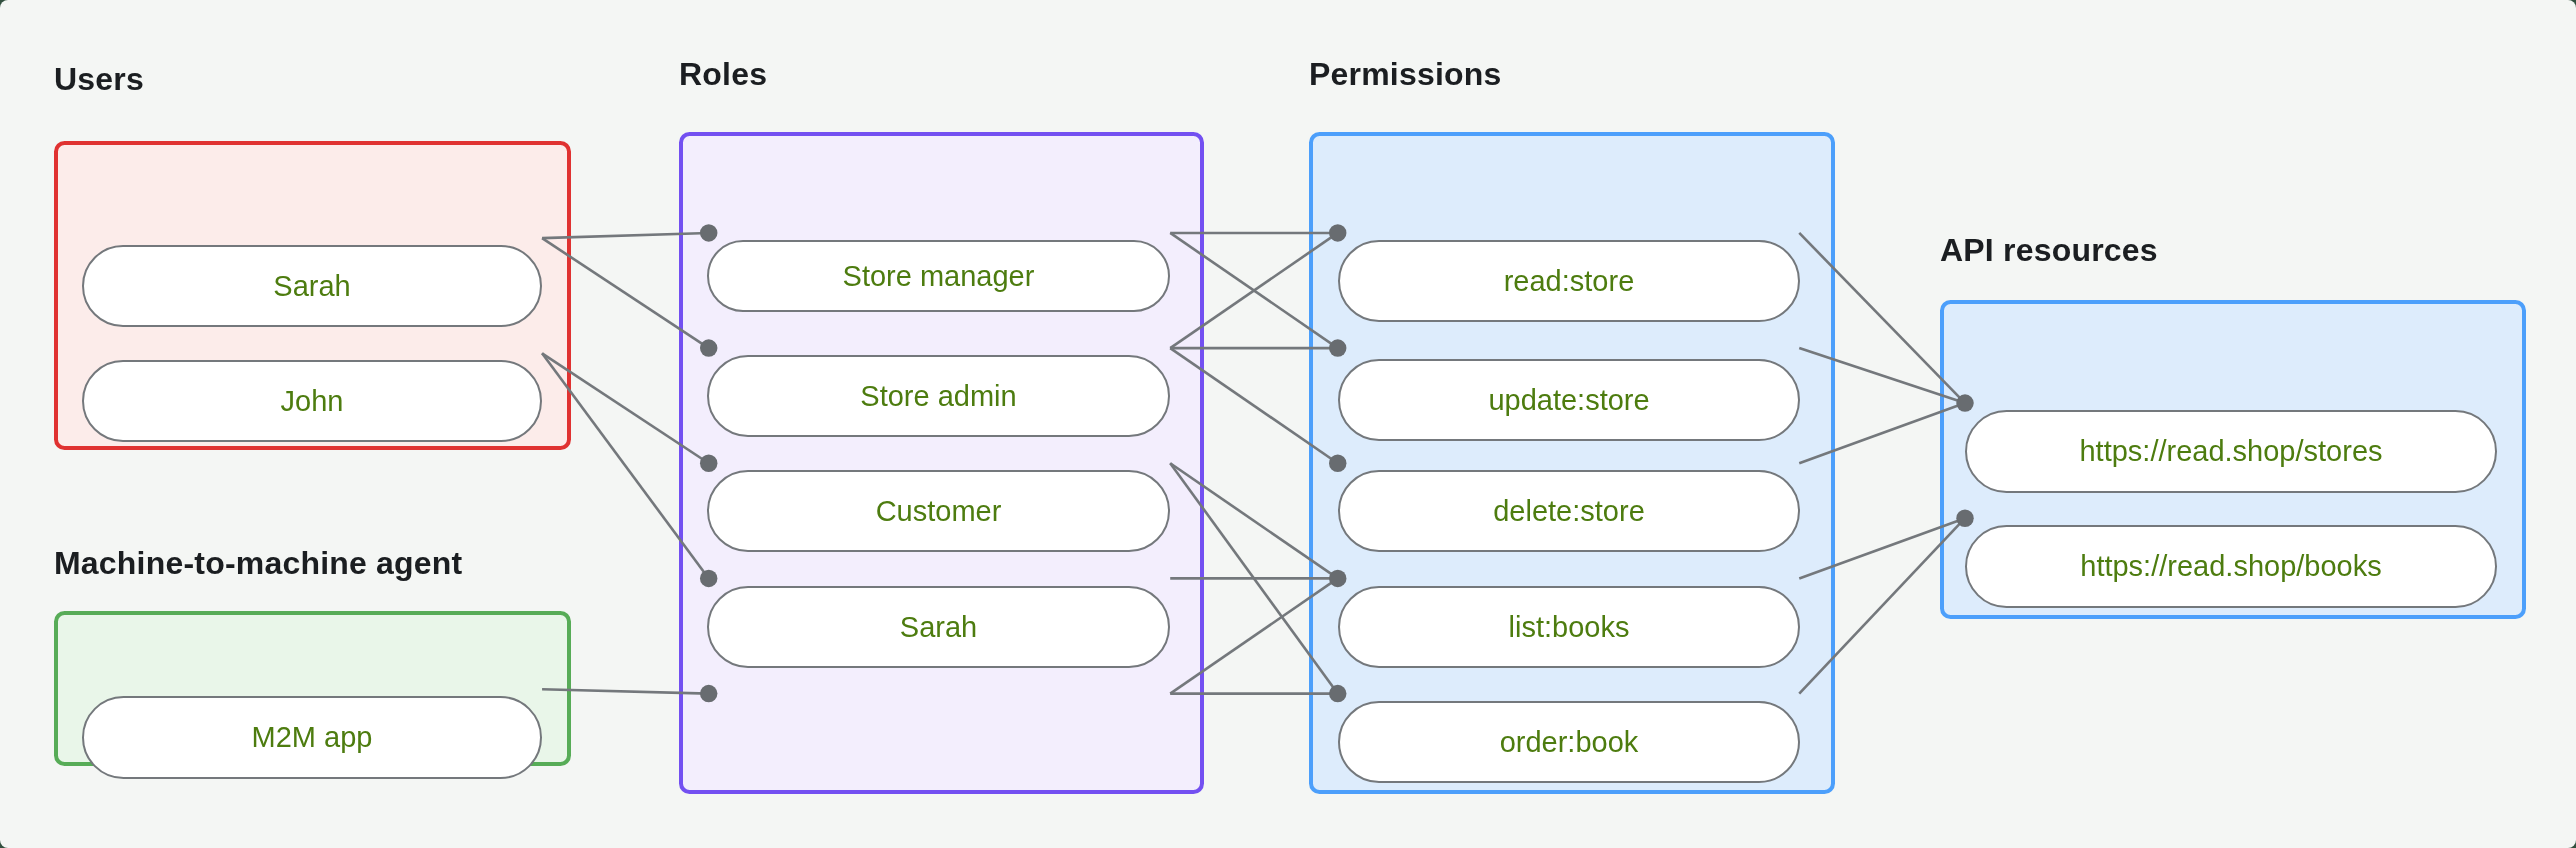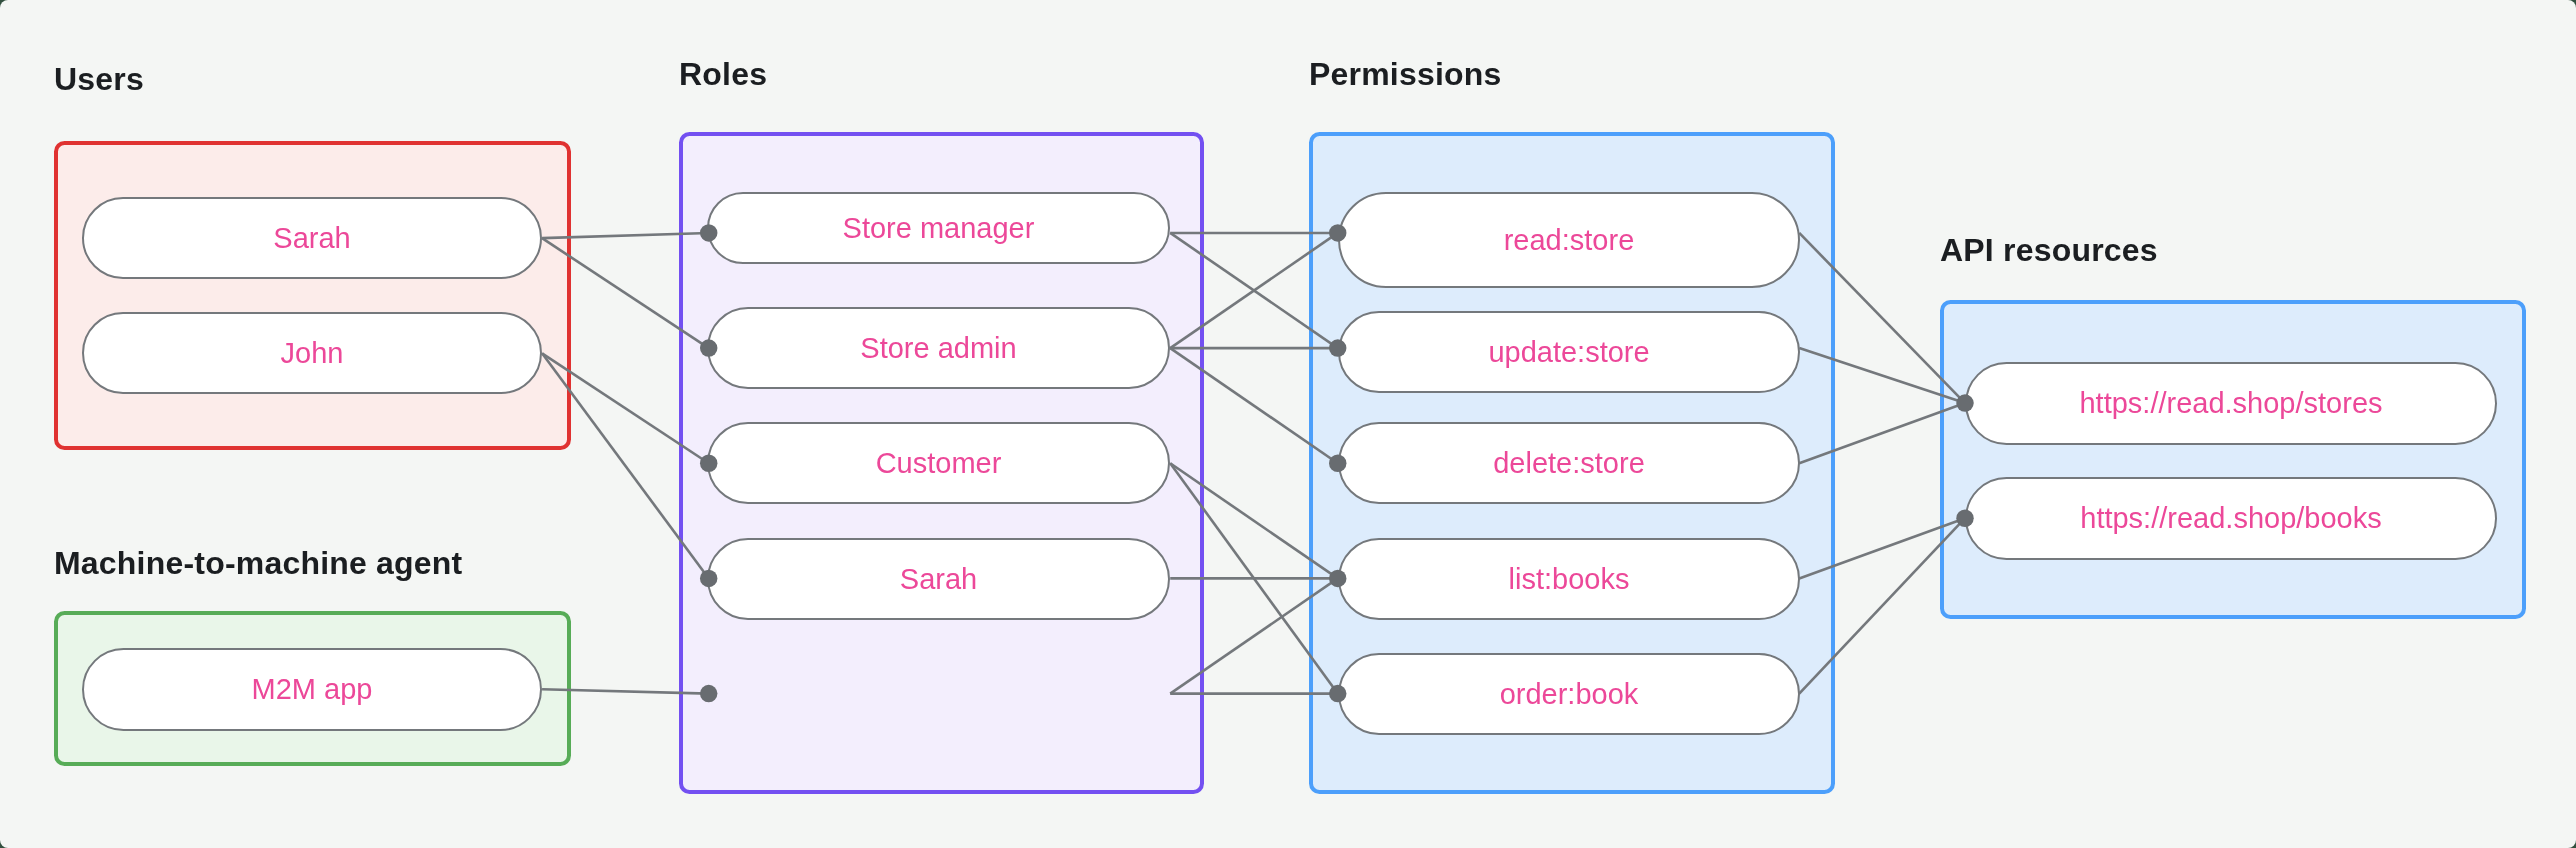--- a/index.html
+++ b/index.html
@@ -6,21 +6,21 @@
   #stage{position:relative;width:2576px;height:848px;}
   #canvas{position:absolute;left:0;top:0;width:2576px;height:848px;background:#f4f6f4;border-radius:8px;overflow:hidden;}
   .title{position:absolute;font-size:32px;font-weight:700;color:#1b1e21;letter-spacing:0.2px;white-space:nowrap;}
   .gbox{position:absolute;border-radius:10.5px;box-sizing:border-box;}
   .gbox.users{border:4.4px solid #e03231;background:#fcecea;}
   .gbox.roles{border:4.4px solid #7350f1;background:#f3eefd;}
   .gbox.perms{border:4.4px solid #4c9ffb;background:#ddecfc;}
   .gbox.api{border:4.4px solid #4c9ffb;background:#ddecfc;}
   .gbox.m2m{border:4.4px solid #57ac57;background:#e9f6e9;}
   .pill{position:absolute;box-sizing:border-box;background:#ffffff;border:2.6px solid #74787c;border-radius:52px;
-        display:flex;align-items:center;justify-content:center;font-size:29px;color:#ec4899;white-space:nowrap;}
+        display:flex;align-items:center;justify-content:center;font-size:29px;color:#4d7c0f;white-space:nowrap;margin-top:48px;}
   
   #t-users{left:54px;top:61px;}
   #t-roles{left:679px;top:56px;}
   #t-perms{left:1309px;top:56px;}
   #t-api{left:1940px;top:232px;}
   #t-m2m{left:54px;top:545px;}
   
   #b-users{left:54px;top:141px;width:517px;height:309px;}
   #b-roles{left:679px;top:132px;width:525px;height:662px;}
   #b-perms{left:1309px;top:132px;width:526px;height:662px;}
@@ -28,21 +28,21 @@
   #b-m2m{left:54px;top:611px;width:517px;height:155px;}
   
   #n-sarah{left:82px;top:197px;width:460px;height:82px;}
   #n-john{left:82px;top:312px;width:460px;height:82px;}
   #n-m2m{left:82px;top:648px;width:460px;height:83px;}
   #n-store-manager{left:707px;top:192px;width:463px;height:72px;}
   #n-store-admin{left:707px;top:307px;width:463px;height:82px;}
   #n-customer{left:707px;top:422px;width:463px;height:82px;}
   #n-guest{left:707px;top:538px;width:463px;height:82px;}
   #n-service-agent{left:707px;top:653px;width:463px;height:82px;}
-  #n-read-store{left:1338px;top:192px;width:462px;height:96px;}
+  #n-read-store{left:1338px;top:192px;width:462px;height:82px;}
   #n-update-store{left:1338px;top:311px;width:462px;height:82px;}
   #n-delete-store{left:1338px;top:422px;width:462px;height:82px;}
   #n-list-books{left:1338px;top:538px;width:462px;height:82px;}
   #n-order-book{left:1338px;top:653px;width:462px;height:82px;}
   #n-stores{left:1965px;top:362px;width:532px;height:83px;}
   #n-books{left:1965px;top:477px;width:532px;height:83px;}
   #edges{position:absolute;left:0;top:0;pointer-events:none;}
   #edges line{stroke:#74787c;stroke-width:3;}
   #edges circle{fill:#686c70;}
 </style>

